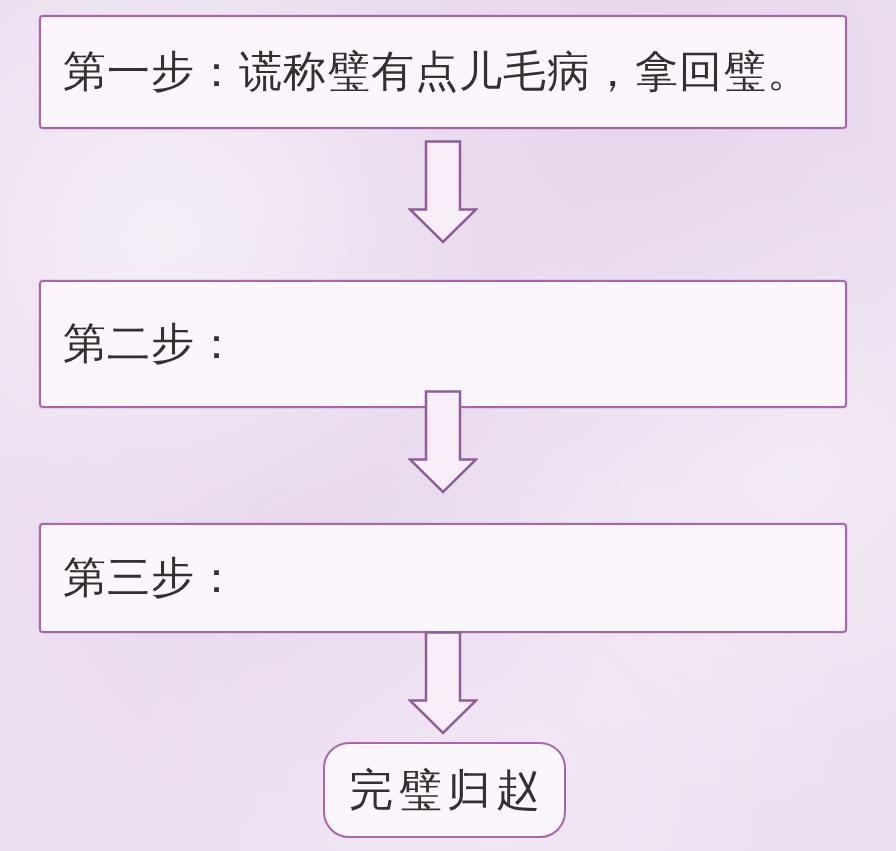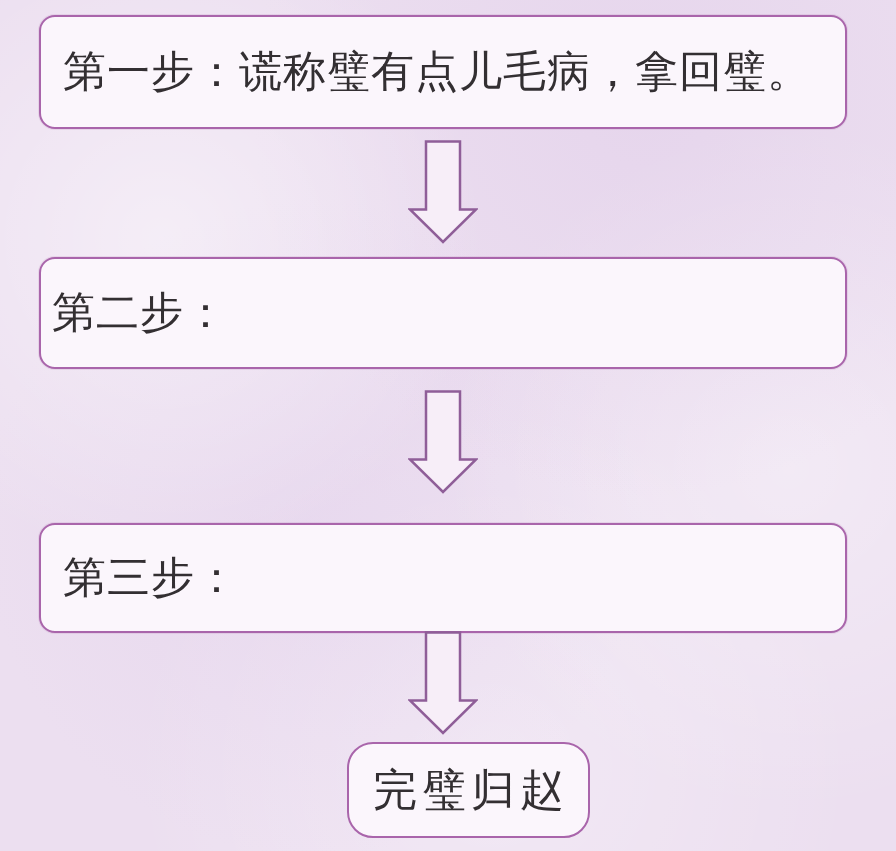--- a/index.html
+++ b/index.html
@@ -23,48 +23,48 @@
       radial-gradient(circle at 18% 28%, rgba(255,255,255,.45) 0, rgba(255,255,255,0) 34%),
       radial-gradient(circle at 72% 12%, rgba(221,199,231,.40) 0, rgba(221,199,231,0) 40%),
       radial-gradient(circle at 88% 55%, rgba(255,255,255,.35) 0, rgba(255,255,255,0) 38%),
       radial-gradient(circle at 35% 62%, rgba(223,203,234,.35) 0, rgba(223,203,234,0) 42%),
       radial-gradient(circle at 55% 90%, rgba(255,255,255,.30) 0, rgba(255,255,255,0) 40%);
   }
   .step{
     position:absolute;left:39px;width:808px;box-sizing:border-box;
     background:var(--box-bg);
     border:2px solid var(--box-border);
-    border-radius:16px;
+    border-radius:4px;
     display:flex;align-items:center;
     padding:0 24px 0 22px;
     box-shadow:0 0 0 1px rgba(169,101,171,.15);
   }
   .step-1{top:15px;height:114px;}
-  .step-2{top:257px;height:112px;padding-left:11px;}
+  .step-2{top:280px;height:128px;}
   .step-3{top:515px;height:110px;margin-top:8px;}
   .step .label{
     font-size:43px;line-height:1.15;color:var(--text-color);
     white-space:nowrap;letter-spacing:1px;
   }
   .arrow{position:absolute;left:408px;width:70px;height:104px;}
   .arrow-1{top:140px;}
   .arrow-2{top:390px;}
   .arrow-3{top:631px;}
   .arrow polygon{
     fill:var(--arrow-fill);
     stroke:var(--arrow-stroke);
     stroke-width:2.5;
     stroke-linejoin:miter;
   }
   .result{
     position:absolute;left:323px;top:742px;width:243px;height:96px;box-sizing:border-box;
     background:var(--box-bg);
     border:2.5px solid var(--box-border);
     border-radius:26px;
-    display:flex;align-items:center;justify-content:center;margin-left:24px;
+    display:flex;align-items:center;justify-content:center;
   }
   .result .label{
     font-size:44px;color:var(--text-color);
     letter-spacing:5px;padding-left:5px;white-space:nowrap;
   }
 </style>
 </head>
 <body>
 
 <div class="page">

